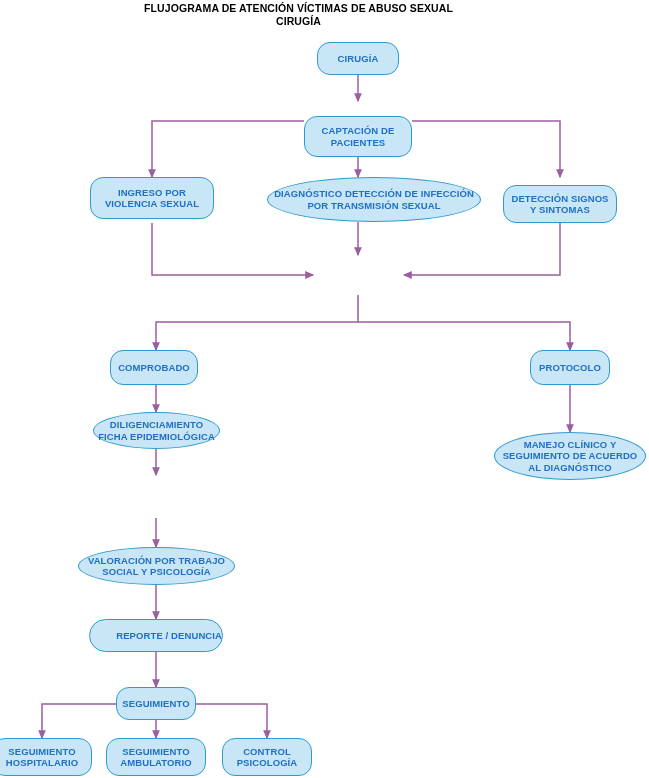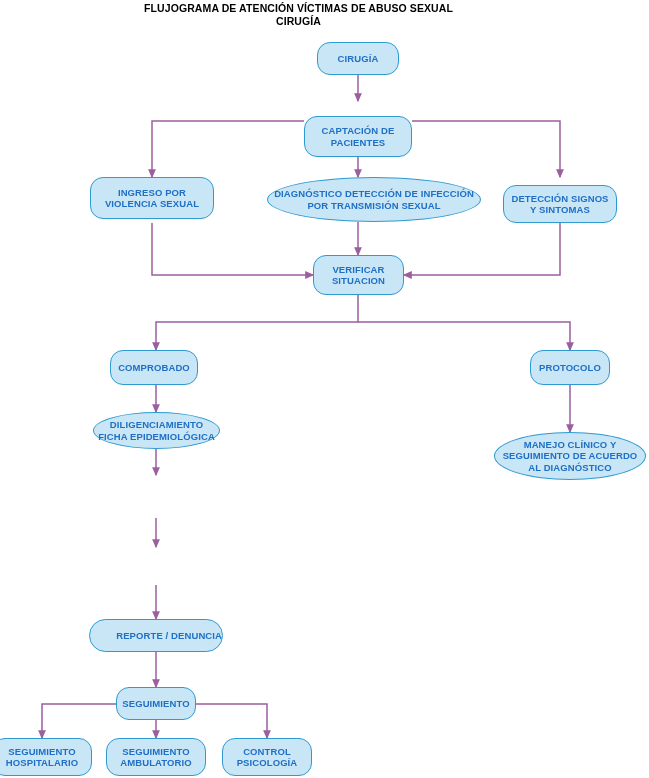--- a/index.html
+++ b/index.html
@@ -129,41 +129,41 @@
   </div>
 
   <div class="node ellipse" style="left:251px; top:177px; width:214px; height:45px;margin-left:16px;">
     <span>DIAGNÓSTICO DETECCIÓN DE INFECCIÓN<br>POR TRANSMISIÓN SEXUAL</span>
   </div>
 
   <div class="node rounded" style="left:503px; top:185px; width:114px; height:38px;align-items:center;">
     <span>DETECCIÓN SIGNOS<br>Y SINTOMAS</span>
   </div>
 
-  <div class="node rounded" style="left:313px; top:255px; width:91px; height:40px;">
-    <span>VERIFICAR<br>SITUACION</span>
-  </div>
 
   <div class="node rounded" style="left:110px; top:350px; width:88px; height:35px;">
     <span>COMPROBADO</span>
   </div>
 
   <div class="node rounded" style="left:530px; top:350px; width:80px; height:35px;">
     <span>PROTOCOLO</span>
   </div>
 
   <div class="node ellipse" style="left:93px; top:412px; width:127px; height:37px;">
     <span>DILIGENCIAMIENTO<br>FICHA EPIDEMIOLÓGICA</span>
   </div>
 
   <div class="node ellipse" style="left:494px; top:432px; width:152px; height:48px;">
     <span>MANEJO CLÍNICO Y<br>SEGUIMIENTO DE ACUERDO<br>AL DIAGNÓSTICO</span>
   </div>
 
 
+  <div class="node ellipse" style="left:78px; top:547px; width:157px; height:38px;">
+    <span>VALORACIÓN POR TRABAJO<br>SOCIAL Y PSICOLOGÍA</span>
+  </div>
 
   <div class="node pill" style="left:89px; top:619px; width:134px; height:33px;">
     <span>REPORTE / DENUNCIA</span>
   </div>
 
   <div class="node rounded" style="left:116px; top:687px; width:80px; height:33px;">
     <span>SEGUIMIENTO</span>
   </div>
 
   <div class="node rounded" style="left:-8px; top:738px; width:100px; height:38px;">

